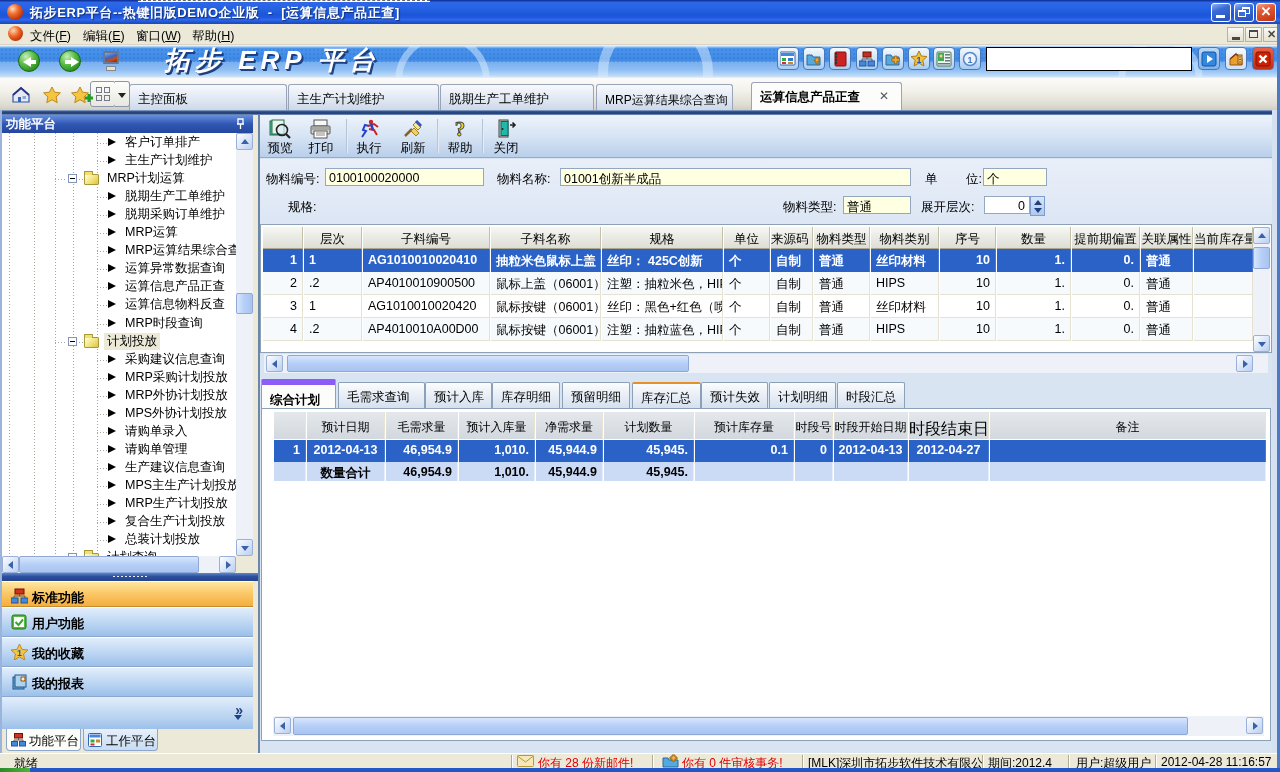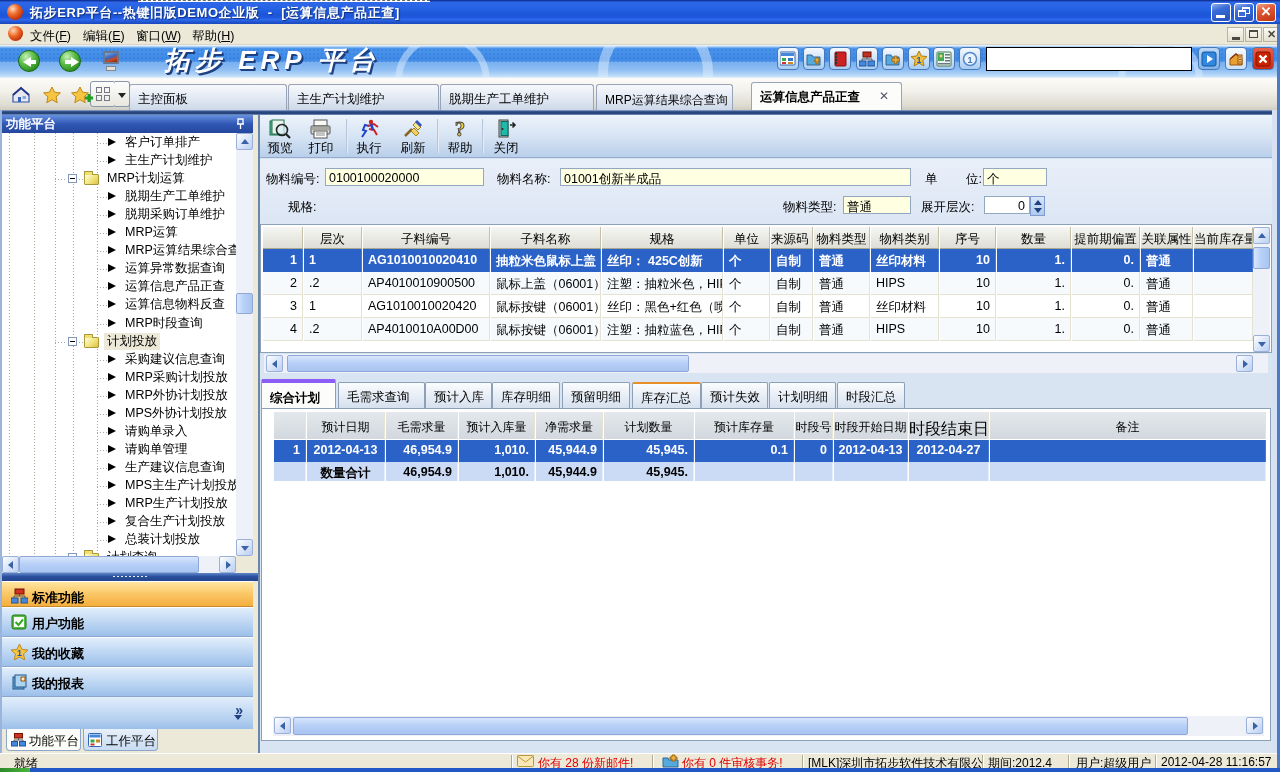--- a/index.html
+++ b/index.html
@@ -59,21 +59,21 @@
 .tbtn svg{display:block;margin:2px auto 1px;}
 .tsep{position:absolute;top:4px;width:2px;height:34px;background:linear-gradient(90deg,#9DB2CC,#FFF);}
 #cform{left:0;top:44px;width:1013px;height:65px;background:linear-gradient(180deg,#E9EFF9,#DCE6F4);}
 .flabel{position:absolute;font-size:12.5px;color:#000;white-space:nowrap;}
 .finput{position:absolute;height:18px;background:#FFFFE1;border:1px solid #93A8BE;font-size:12.5px;padding:1.5px 2px 0 3px;white-space:nowrap;overflow:hidden;}
 .cell{position:absolute;overflow:hidden;white-space:nowrap;}
 #ugrid{left:0px;top:109px;width:1012px;height:129px;background:#fff;border:1px solid #8CA0B8;}
 #uhsb{left:4px;top:239px;width:1004px;height:19px;background:#EEF1F8;}
 #ltabs{left:0px;top:263px;width:1013px;height:30px;}
 .ltab{position:absolute;top:4px;height:26px;background:linear-gradient(180deg,#FBFCFD,#E8EEF6 50%,#D5E0EE);border:1px solid #8CA0B8;border-bottom:none;border-radius:2px 2px 0 0;font-size:12.5px;padding:6px 8px 0 8px;white-space:nowrap;}
-.ltab.active{top:1px;height:29px;background:#FCFCFA;font-weight:bold;border-top:4px solid #8b5cf6;padding-top:7px;z-index:2;}
+.ltab.active{top:1px;height:29px;background:#FCFCFA;font-weight:bold;border-top:6px solid #8b5cf6;padding-top:7px;z-index:2;}
 .ltab.hot{border-top:2px solid #E89028;}
 #lgridpanel{left:1px;top:293px;width:1010px;height:333px;background:#fff;border:1px solid #8CA0B8;}
 #statusbar{left:0;top:753px;width:1280px;height:15px;background:#ECE9D8;border-top:1px solid #FFF;font-size:12px;}
 .ssep{position:absolute;top:1px;height:13px;width:2px;border-left:1px solid #B0AC94;border-right:1px solid #FFF;}
 #bottombar{left:0;top:768px;width:1280px;height:4px;background:#2157C6;}
 </style></head>
 <body>
 <div class="abs" id="titlebar">
 <div class="abs ticon"></div>
 <div class="abs ttext">拓步ERP平台--热键旧版DEMO企业版&nbsp; - &nbsp;[运算信息产品正查]</div>

